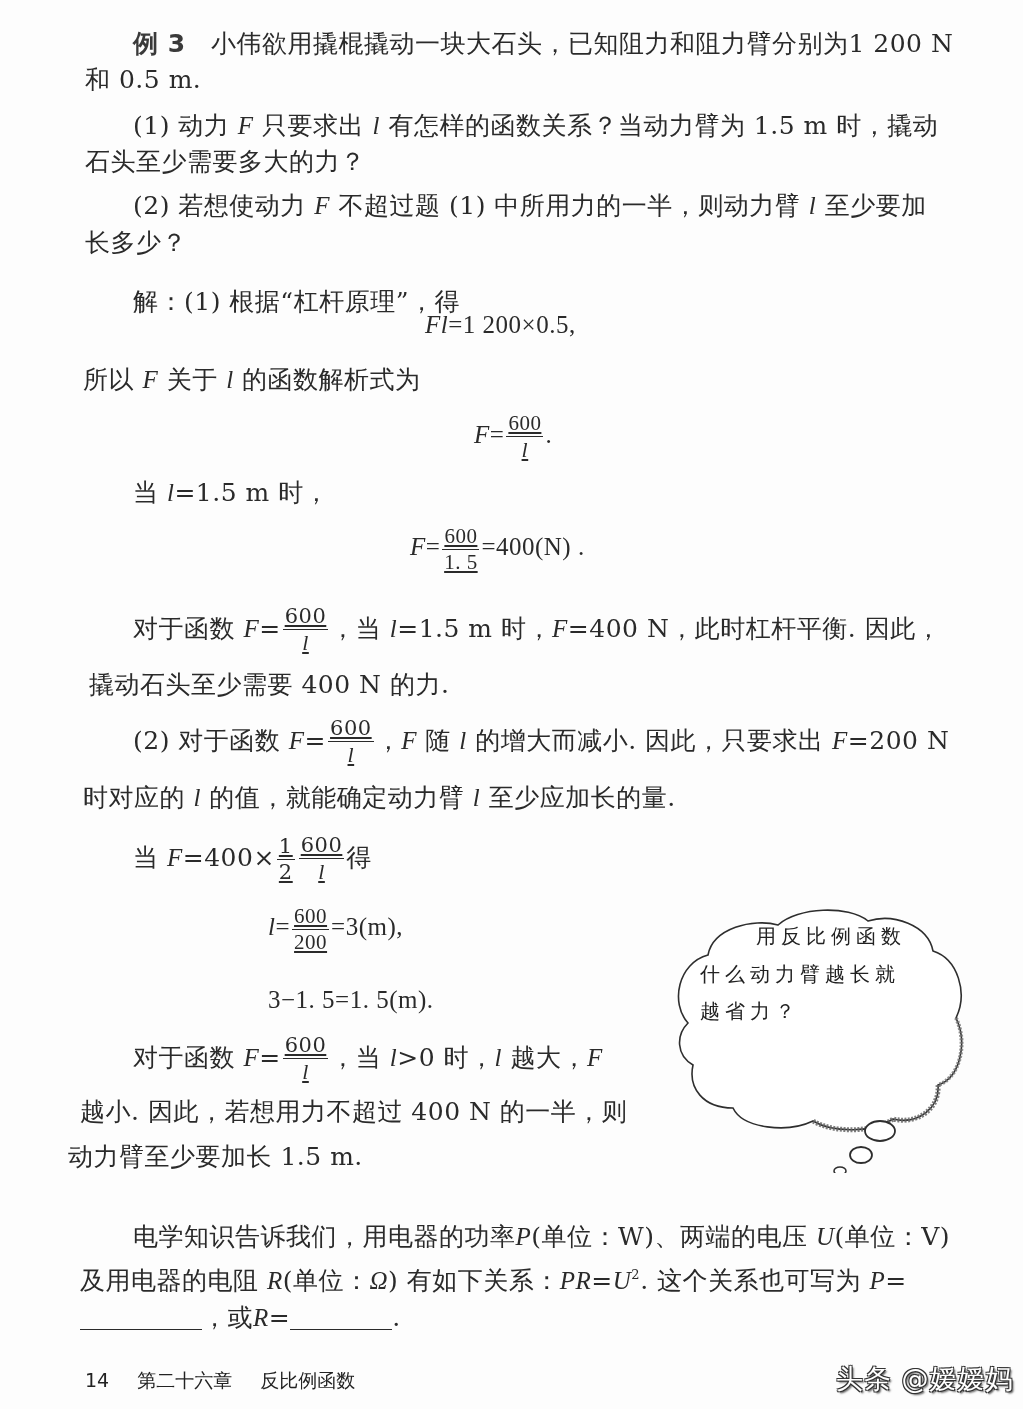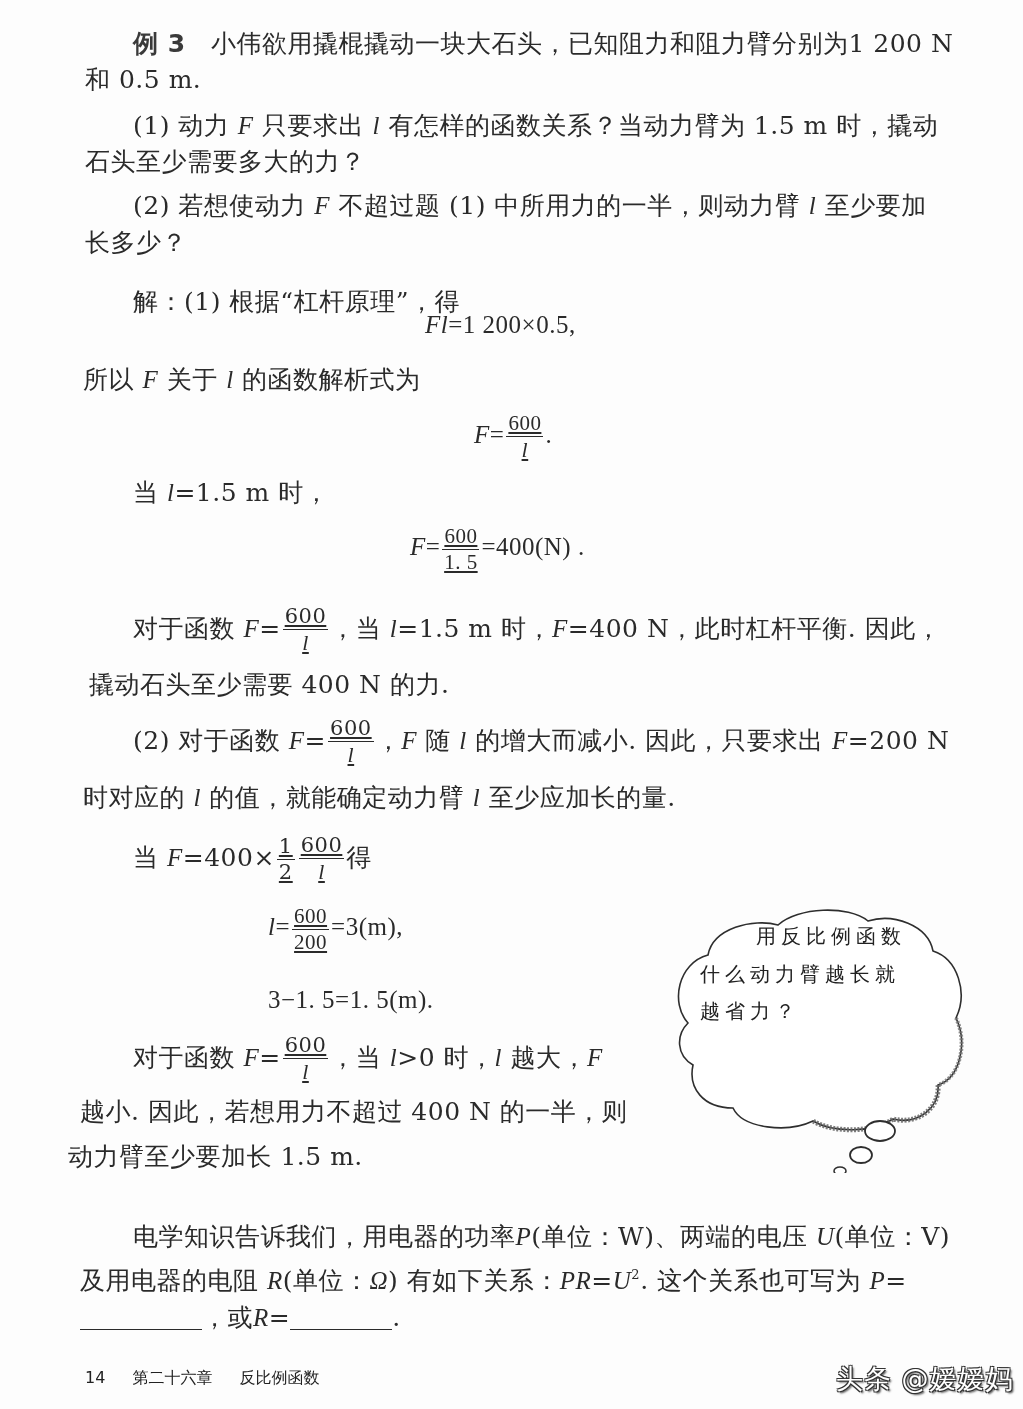--- a/index.html
+++ b/index.html
@@ -30,21 +30,21 @@
   .bubble-text {
     position: absolute; left: 700px; top: 918px; width: 210px;
     font-family: Liberation Sans, sans-serif;
     font-size: 20px; line-height: 37.5px; letter-spacing: 5px; color: #222;
   }
   .bubble-text .first { text-indent: 56px; display: block; }
 
   .footer {
     position: absolute; left: 85px; top: 1368px;
     font-family: "DejaVu Sans", "Liberation Sans", sans-serif;
-    font-size: 16px; color: #222; white-space: nowrap;
+    font-size: 19px; color: #222; white-space: nowrap;
   }
   .footer .pg { margin-right: 22px; }
   .footer .ch { margin-right: 22px; }
   .watermark {
     position: absolute; left: 836px; top: 1361px;
     font-family: "DejaVu Sans", "Liberation Sans", sans-serif;
     font-size: 27px; color: #ffffff; white-space: nowrap; letter-spacing: 1px;
     text-shadow: -1px -1px 0 #333, 1px -1px 0 #333, -1px 1px 0 #333, 1px 1px 0 #333, 2px 2px 2px #555;
   }
 </style>

